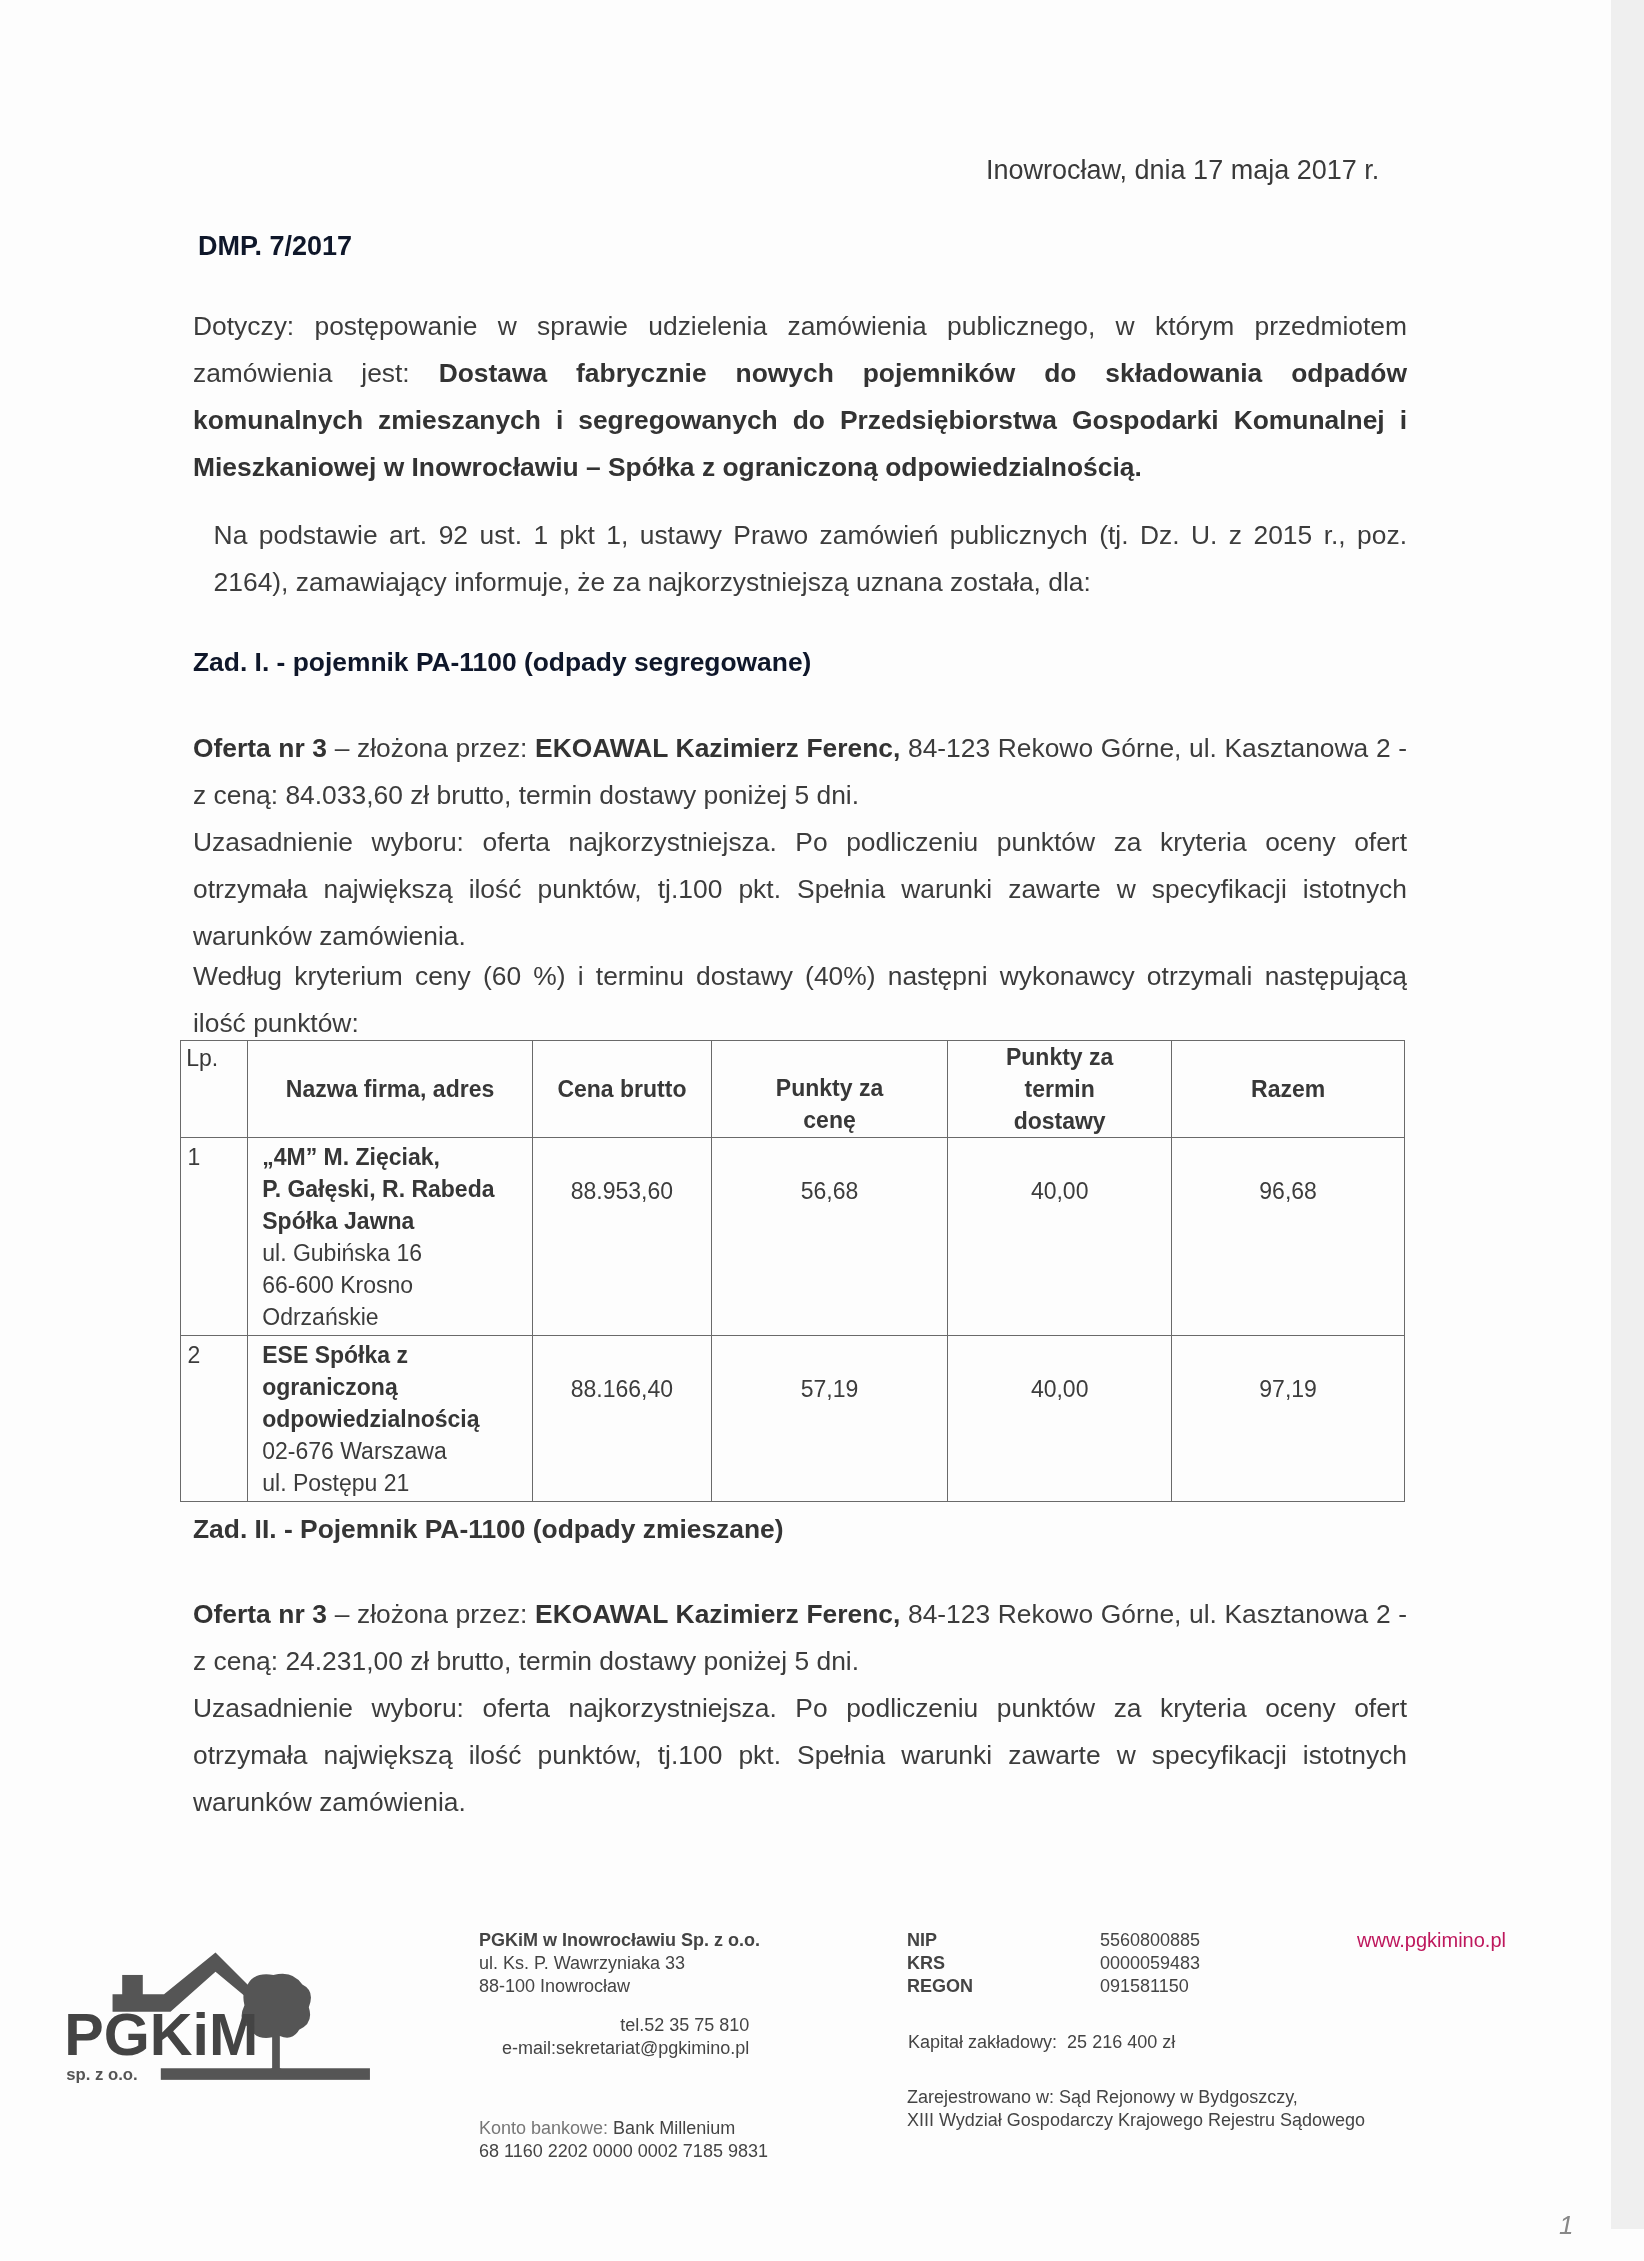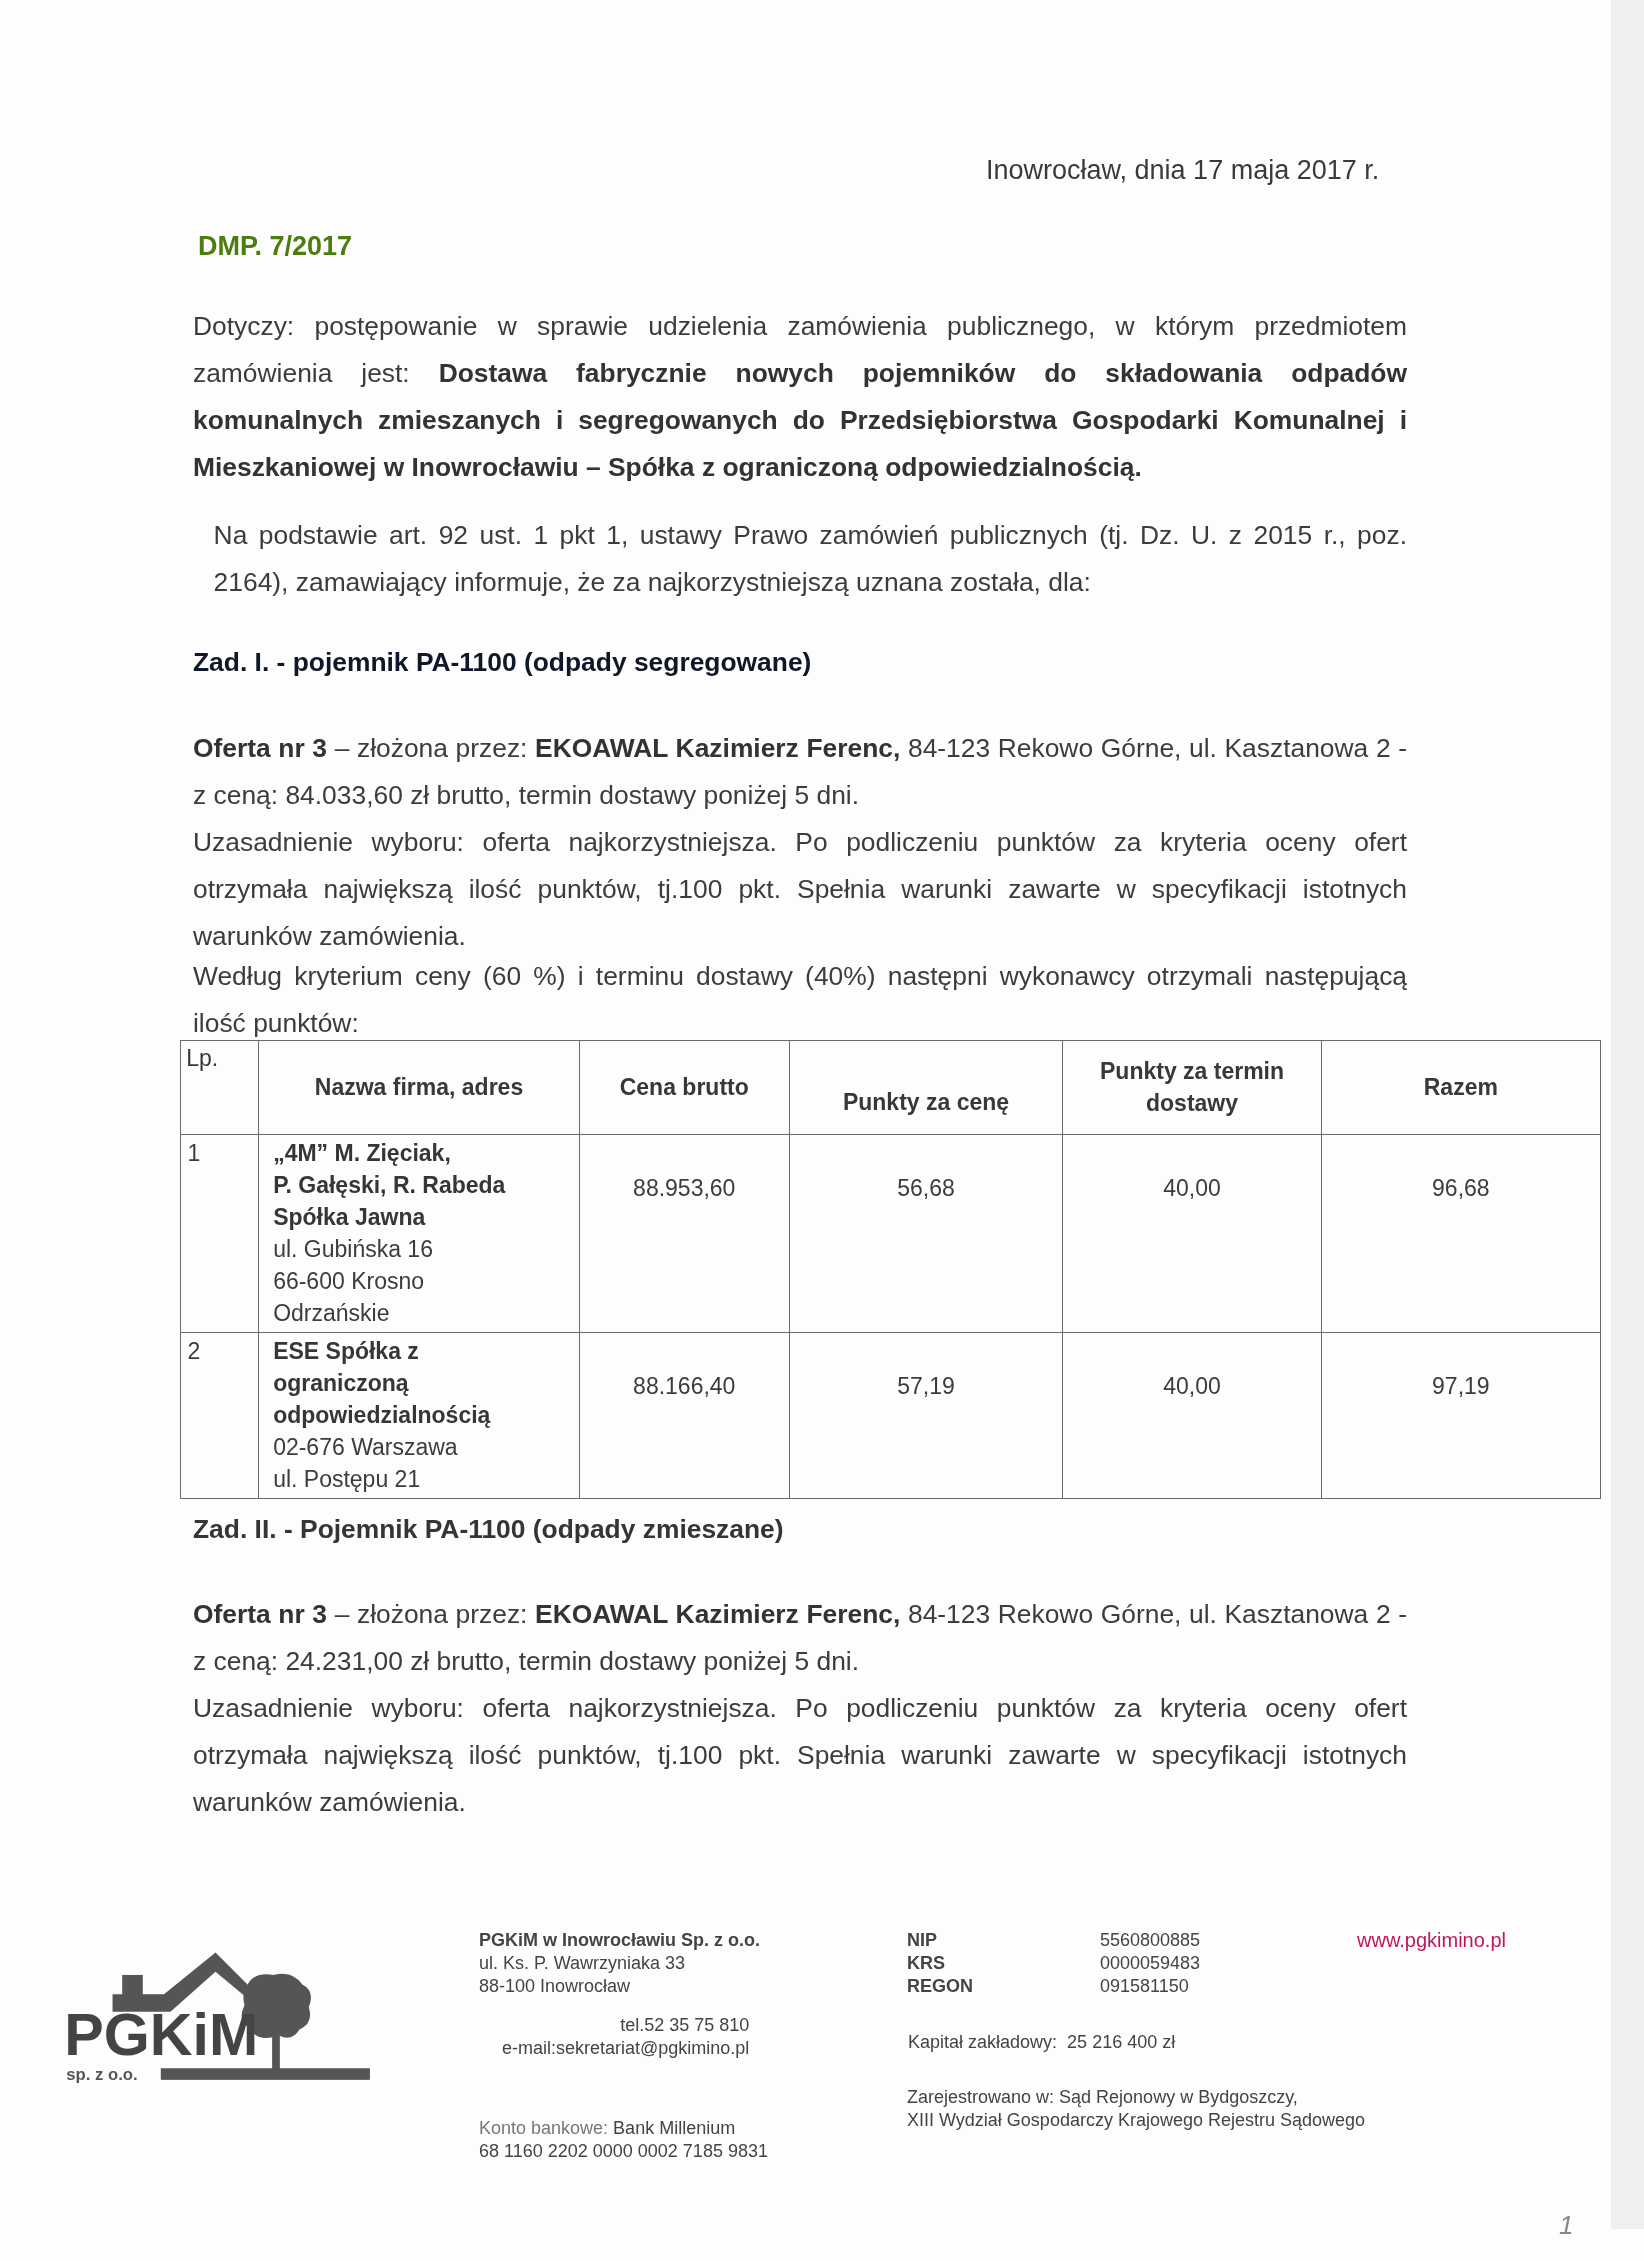--- a/index.html
+++ b/index.html
@@ -4,31 +4,31 @@
 <style>
   html, body { margin:0; padding:0; }
   body {
     width:1644px; height:2261px; background:#fdfdfd; position:relative; overflow:hidden;
     font-family:"Liberation Sans", sans-serif; color:#3a3a3a;
   }
   .abs { position:absolute; }
   .txt { font-size:26.4px; line-height:47px; color:#3c3c3c; }
   .b { font-weight:bold; color:#333; }
   .date { left:986px; top:155px; font-size:27px; }
-  .ref { left:198px; top:231px; font-size:27px; font-weight:bold; color:#4d7c0f; }
+  .ref { left:198px; top:231px; font-size:27px; font-weight:bold; color:#0f172a; }
   .para { left:193px; width:1214px; text-align:justify; }
   .para p { margin:0; }
   .dot { top:303px; }
   .basis { top:512px; }
   .basis .indent { padding-left:20.6px; }
   .zad1 { left:193px; top:647px; font-size:26.4px; font-weight:bold; color:#0f172a; }
   .offer1 { top:725px; }
   .crit { top:953px; }
   table.scores {
-    position:absolute; left:180px; top:1040px; width:1421px;
+    position:absolute; left:180px; top:1040px; width:1225px;
     border-collapse:collapse; font-size:23px; color:#3c3c3c;
   }
   table.scores th, table.scores td { border:1.3px solid #6a6a6a; vertical-align:top; }
   table.scores th { font-weight:bold; text-align:center; vertical-align:middle; line-height:32px; padding:0 10px; color:#383838; }
   table.scores th.lp { text-align:left; vertical-align:top; font-weight:normal; padding:1.3px 5.2px; }
   table.scores td { line-height:32px; }
   td.lp { width:57px; padding:2.6px 6.4px; }
   td.name { width:264px; padding:2.6px 11.6px 2.6px 14px; }
   td.num { text-align:center; padding-top:37px; }
   .nm-b { font-weight:bold; color:#363636; }

